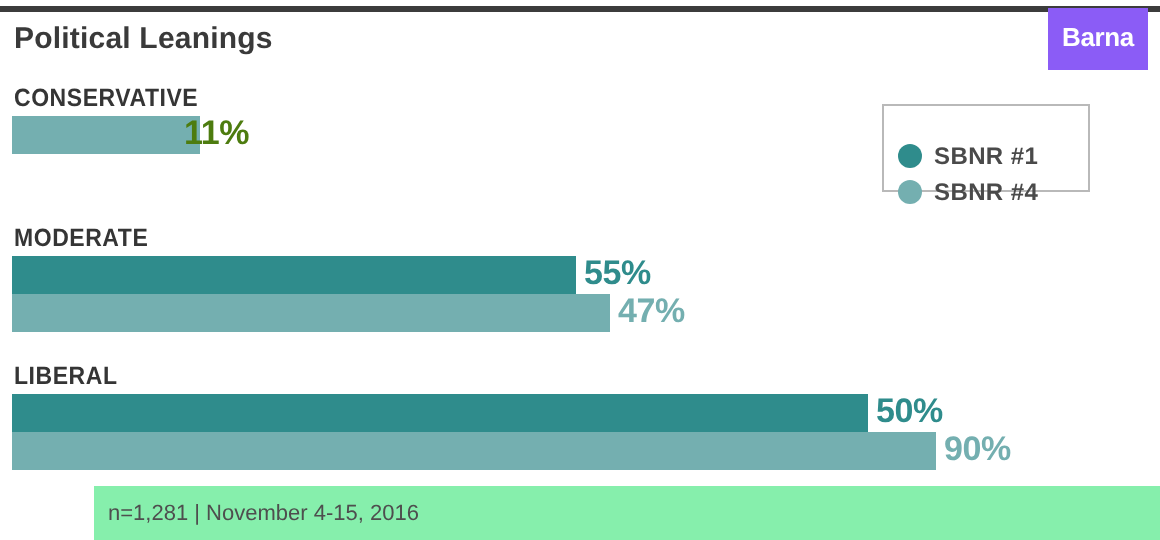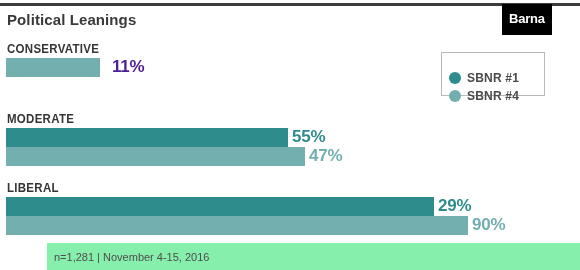--- a/index.html
+++ b/index.html
@@ -22,22 +22,22 @@
   }
   
   .chart-title{
     position:absolute;left:7px;top:11px;
     font-size:15px;font-weight:bold;color:#3a3a3a;
     letter-spacing:0.1px;
     white-space:nowrap;
   }
   
   .logo-block{
-    position:absolute;left:502px;top:4px;width:50px;height:31px;
-    background:#000000;
+    position:absolute;left:524px;top:4px;width:50px;height:31px;
+    background:#8b5cf6;
     text-decoration:underline;
   }
   .logo-text{
     position:absolute;left:7px;top:7px;
     color:#ffffff;font-size:13px;font-weight:bold;
     letter-spacing:-0.2px;
     font-family:"Liberation Sans", sans-serif;
   }
   
   .legend-box{
@@ -116,21 +116,21 @@
         <span class="legend-label">SBNR #4</span>
       </div>
     </div>
 
   <div id="groups-host">
       <div class="group" style="top: 42px;">
         <div class="group-label">CONSERVATIVE</div>
         <div class="bars">
           <div class="bar-row">
             <div class="bar" style="width: 94px; background: rgb(116, 175, 176);"></div>
-            <span class="bar-value" style="left: 112px; color: #4c1d95;">11%</span>
+            <span class="bar-value" style="left: 92px; color: #4d7c0f;">11%</span>
           </div>
         </div>
       </div>
       <div class="group" style="top: 112px;">
         <div class="group-label">MODERATE</div>
         <div class="bars">
           <div class="bar-row">
             <div class="bar" style="width: 282px; background: rgb(47, 140, 140);"></div>
             <span class="bar-value" style="left: 292px; color: rgb(47, 140, 140);">55%</span>
           </div>
@@ -138,21 +138,21 @@
             <div class="bar" style="width: 299px; background: rgb(116, 175, 176);"></div>
             <span class="bar-value" style="left: 309px; color: rgb(116, 175, 176);">47%</span>
           </div>
         </div>
       </div>
       <div class="group" style="top: 181px;">
         <div class="group-label">LIBERAL</div>
         <div class="bars">
           <div class="bar-row">
             <div class="bar" style="width: 428px; background: rgb(47, 140, 140);"></div>
-            <span class="bar-value" style="left: 438px; color: rgb(47, 140, 140);">29%</span>
+            <span class="bar-value" style="left: 438px; color: rgb(47, 140, 140);">50%</span>
           </div>
           <div class="bar-row">
             <div class="bar" style="width: 462px; background: rgb(116, 175, 176);"></div>
             <span class="bar-value" style="left: 472px; color: rgb(116, 175, 176);">90%</span>
           </div>
         </div>
       </div>
     </div>
 
   <div class="footer-bar">

